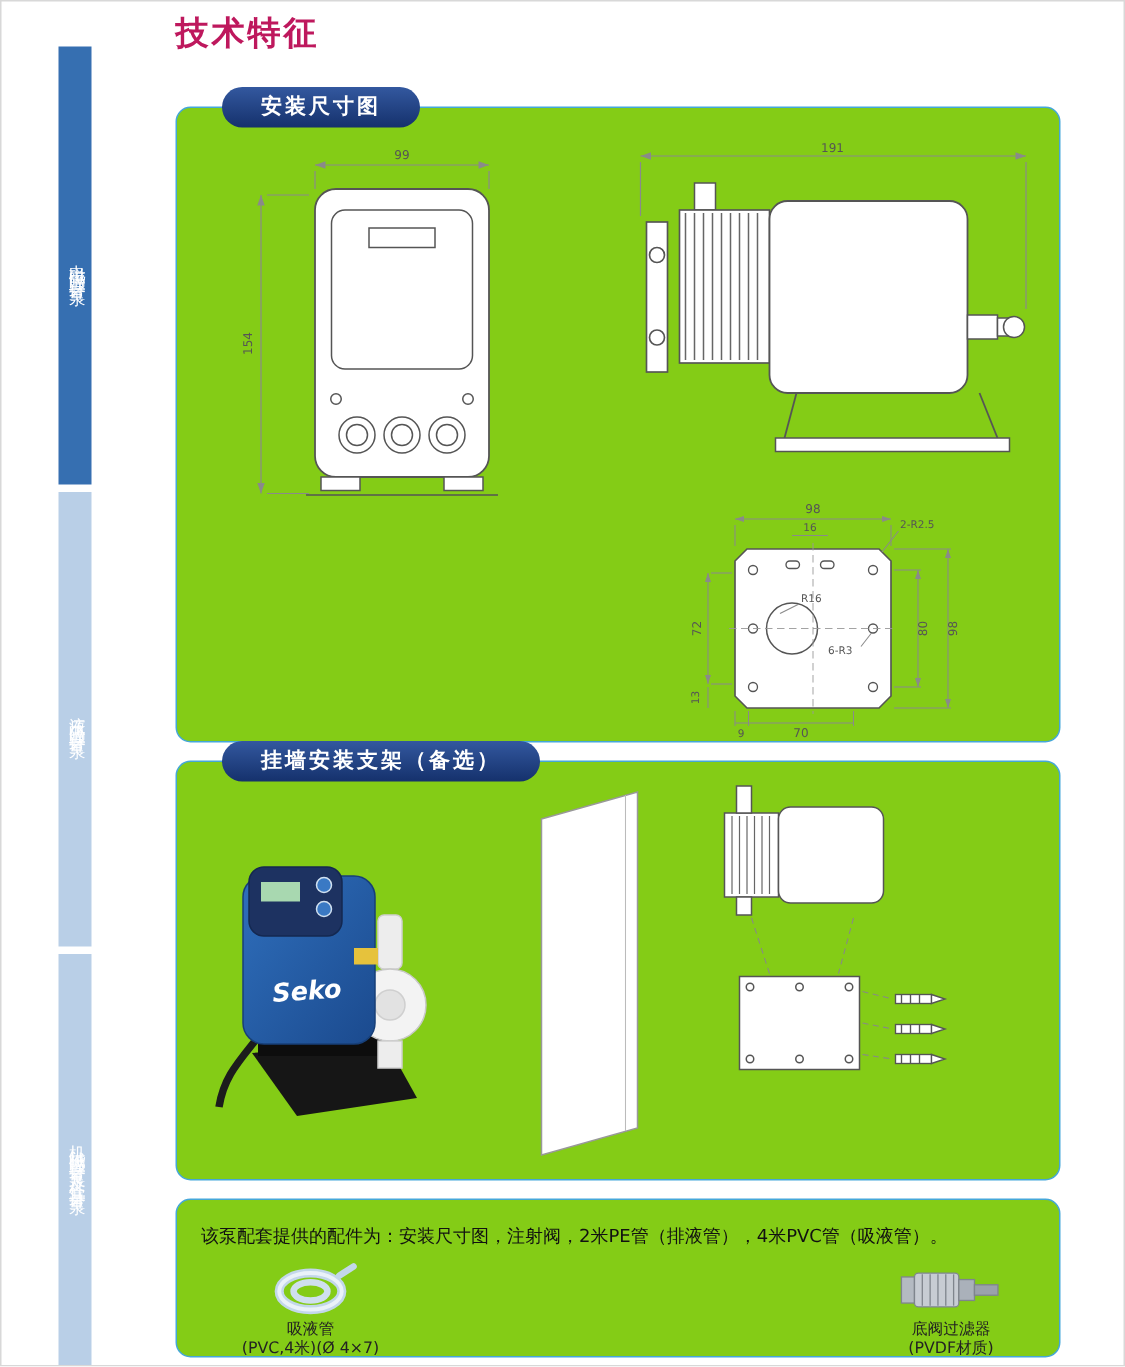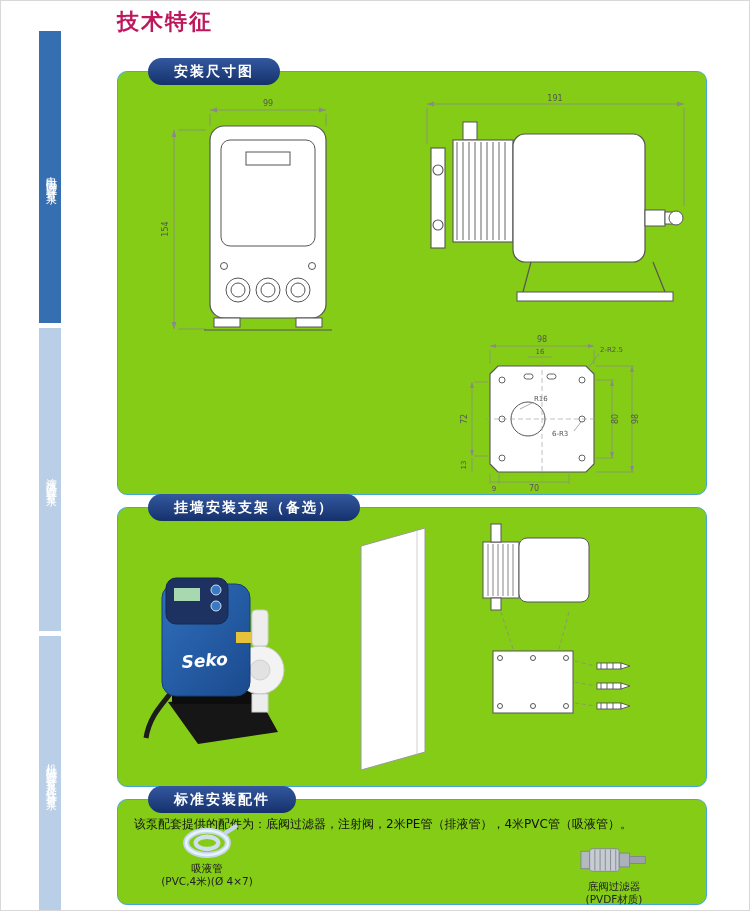--- a/index.html
+++ b/index.html
@@ -268,37 +268,36 @@
           <line x1="274" y1="167" x2="274" y2="173"></line>
           <line x1="280" y1="167" x2="280" y2="173"></line>
         <line x1="268" y1="187" x2="268" y2="193"></line>
           <line x1="274" y1="187" x2="274" y2="193"></line>
           <line x1="280" y1="187" x2="280" y2="193"></line>
       </g>
     </svg>
   </div>
 
   <div class="section sec3">
-    <div class="badge">标准安装配件</div>
-    <div class="intro">该泵配套提供的配件为：底阀过滤器，注射阀，2米PE管（排液管），4米PVC管（吸液管）。</div>
-
-    <div class="acc-item" style="left:24px;top:22px;width:130px">
+    <div class="intro">该泵配套提供的配件为：安装尺寸图，注射阀，2米PE管（排液管），4米PVC管（吸液管）。</div>
+
+    <div class="acc-item" style="left:24px;top:40px;width:130px">
       <svg width="72" height="40" viewBox="0 0 72 46" style="margin:0 auto">
         <ellipse cx="36" cy="24" rx="24" ry="14" fill="none" stroke="#c3d7ea" stroke-width="7"></ellipse>
         <ellipse cx="36" cy="24" rx="24" ry="14" fill="none" stroke="#eaf2f9" stroke-width="3"></ellipse>
         <ellipse cx="36" cy="24" rx="13" ry="7" fill="none" stroke="#cfdfee" stroke-width="5"></ellipse>
         <line x1="58" y1="12" x2="69" y2="5" stroke="#c3d7ea" stroke-width="5" stroke-linecap="round"></line>
       </svg>
       <div class="cap">吸液管</div>
       <div class="cap">(PVC,4米)(Ø 4×7)</div>
     </div>
 
 
 
-    <div class="acc-item" style="left:436px;top:40px;width:120px">
+    <div class="acc-item" style="left:456px;top:40px;width:120px">
       <svg width="84" height="40" viewBox="0 0 84 46" style="margin:0 auto">
         <g stroke="#7f858d" stroke-width="1">
           <rect x="4" y="13" width="10" height="20" fill="#b4bac2"></rect>
           <rect x="14" y="10" width="34" height="26" rx="3" fill="#c7ccd3"></rect>
           <line x1="20" y1="11" x2="20" y2="35"></line>
             <line x1="26" y1="11" x2="26" y2="35"></line>
           <line x1="32" y1="11" x2="32" y2="35"></line>
             <line x1="38" y1="11" x2="38" y2="35"></line>
             <line x1="44" y1="11" x2="44" y2="35"></line>
           <rect x="48" y="15" width="12" height="16" fill="#aab1ba"></rect>

